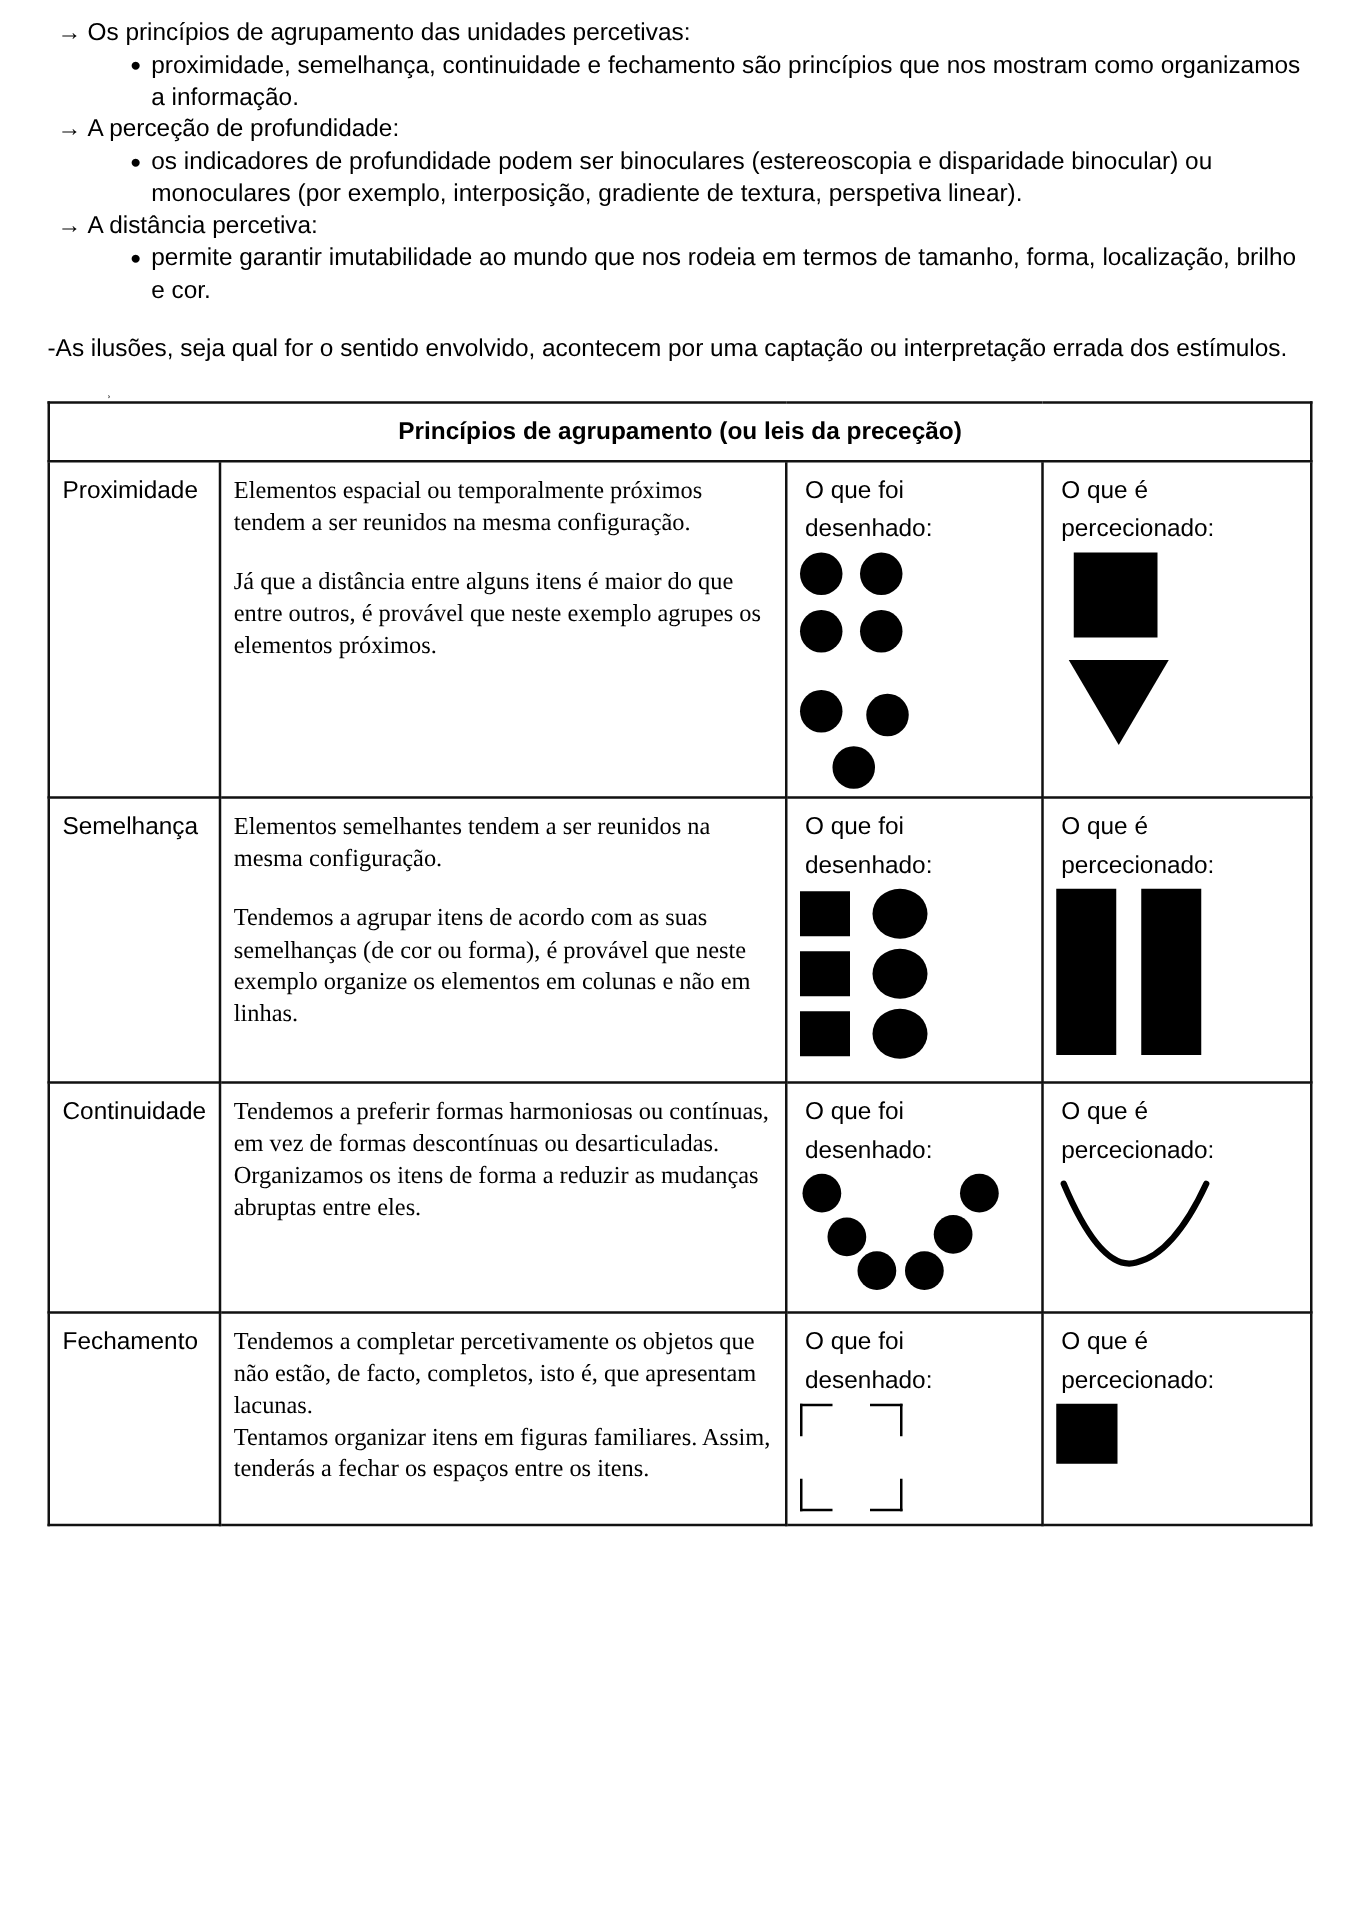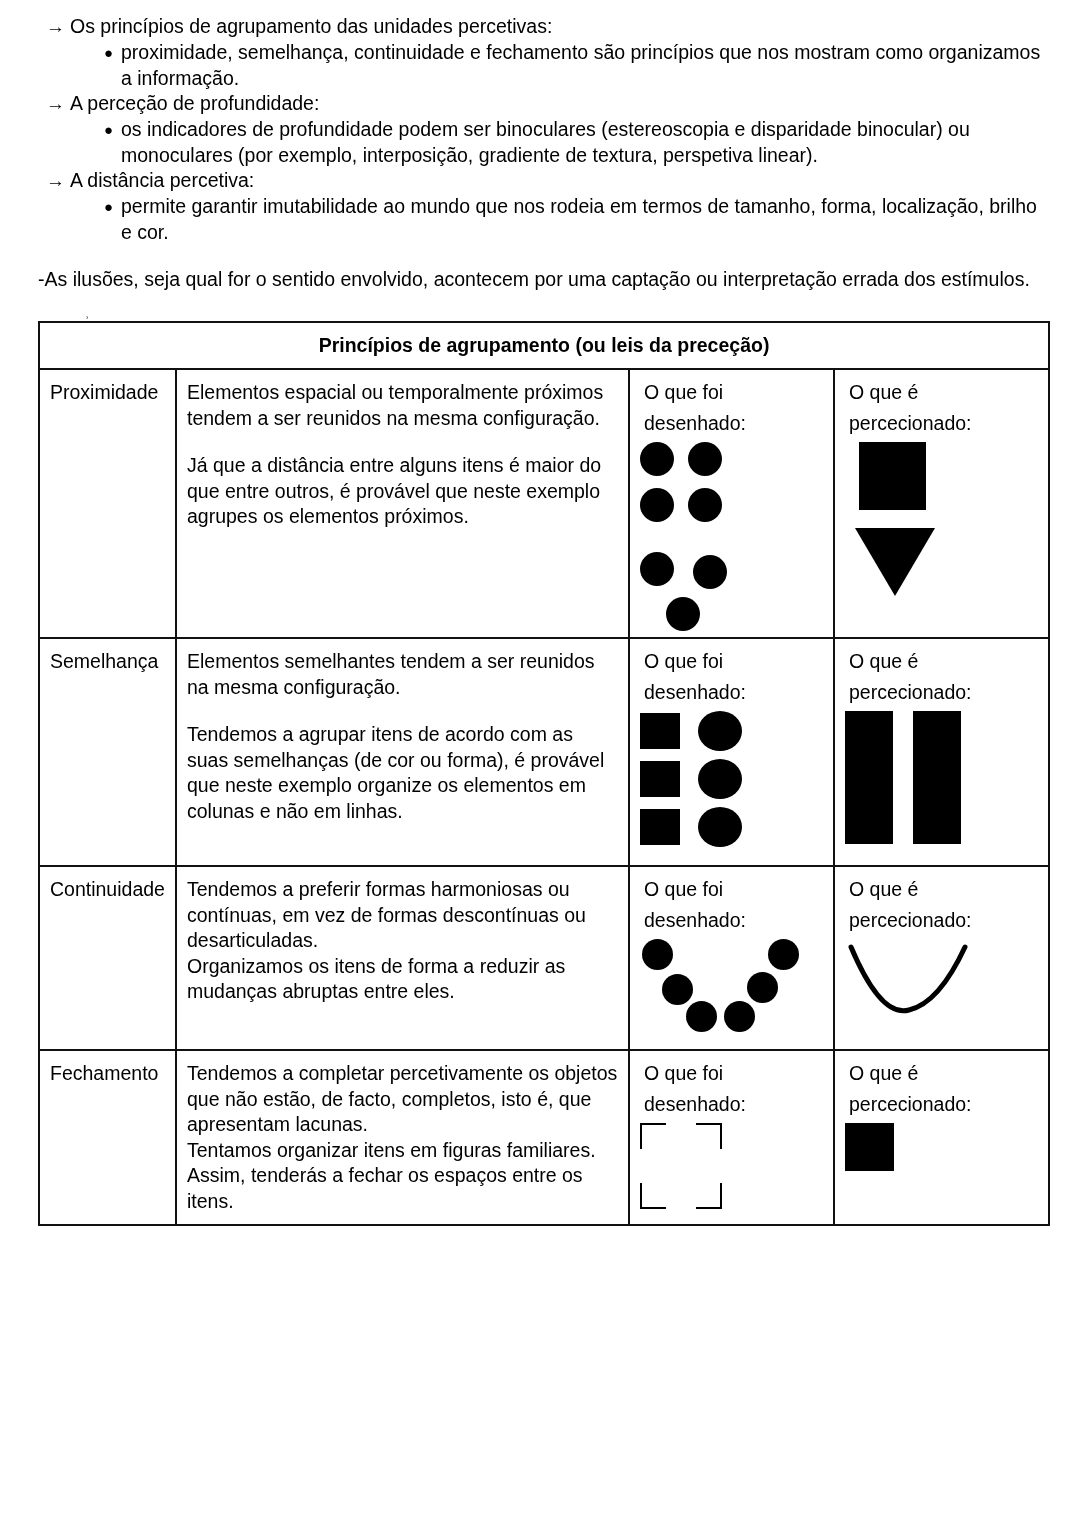--- a/index.html
+++ b/index.html
@@ -93,21 +93,21 @@
     font-weight: bold;
     padding: 12px 0 13px 0;
     font-size: 20.5px;
   }
   .col-name  { width: 137px; }
   .col-desc  { width: 453px; }
   .col-drawn { width: 205px; }
   .col-perc  { width: 215px; }
 
   td.namecell { padding-left: 7px; }
-  .desc p { margin: 0 0 0 0; }
+  .desc p { margin: 0 0 0 0; font-family: Liberation Serif, serif; }
   .desc p.gap { margin-top: 22px; }
   .colhead { margin: 0 0 6px 4px; line-height: 25px; }
 
   
   .fig { position: relative; }
 
   
   .prox-fig { width: 110px; height: 185px; position: relative; margin-top: 4px; }
   .prox-fig .d {
     position: absolute;

